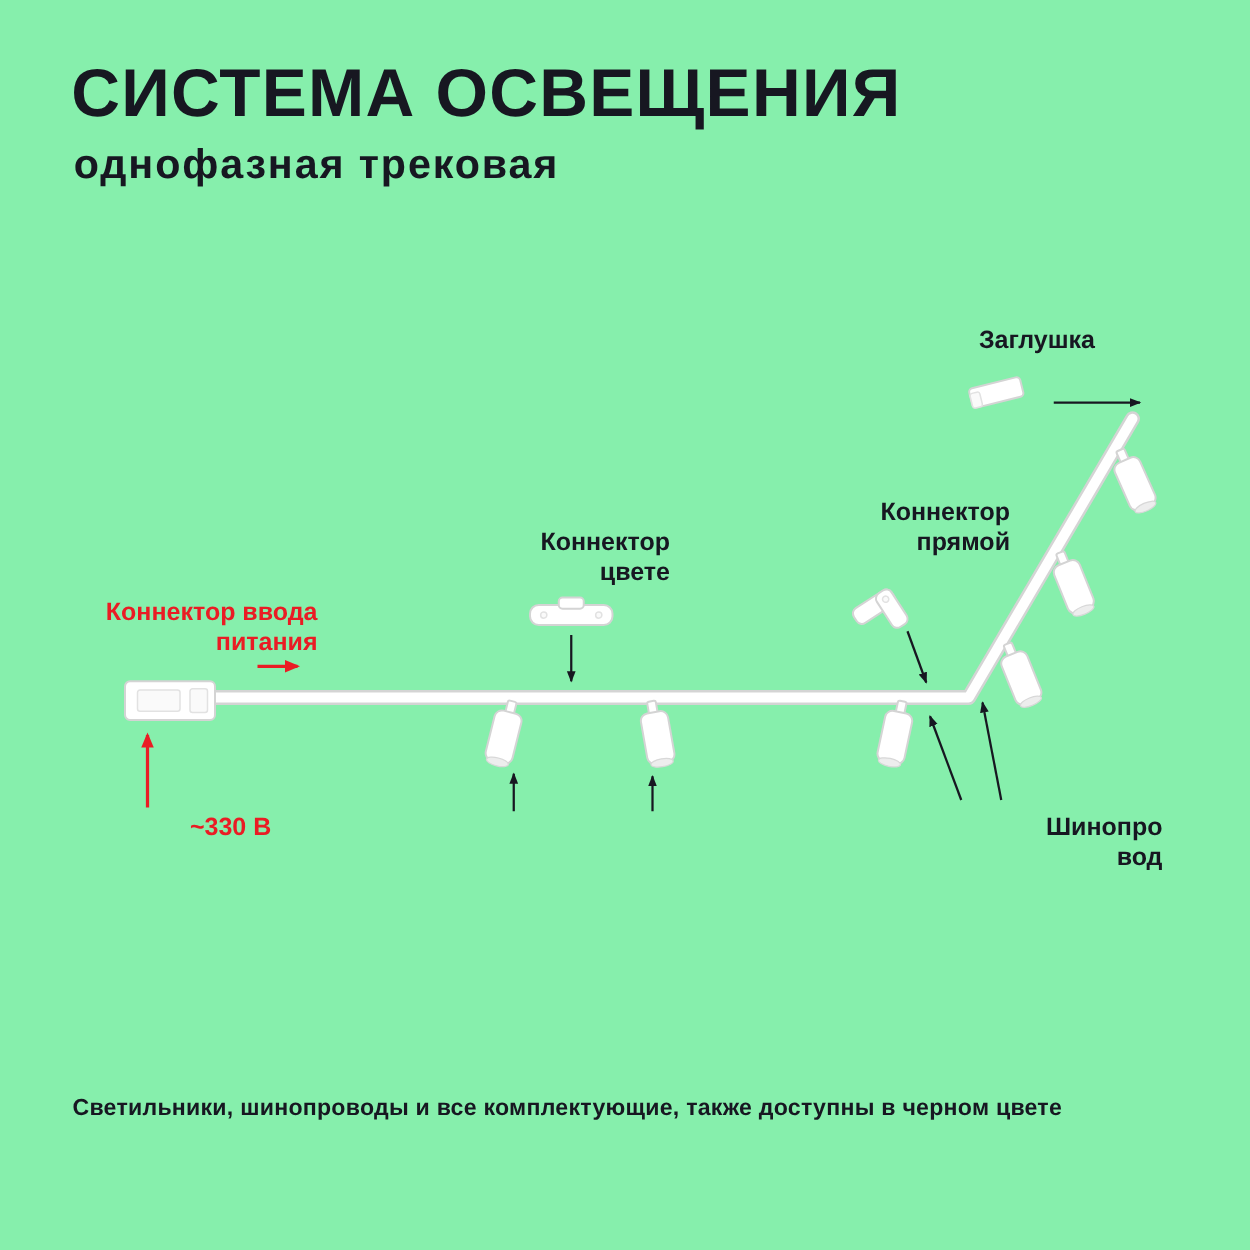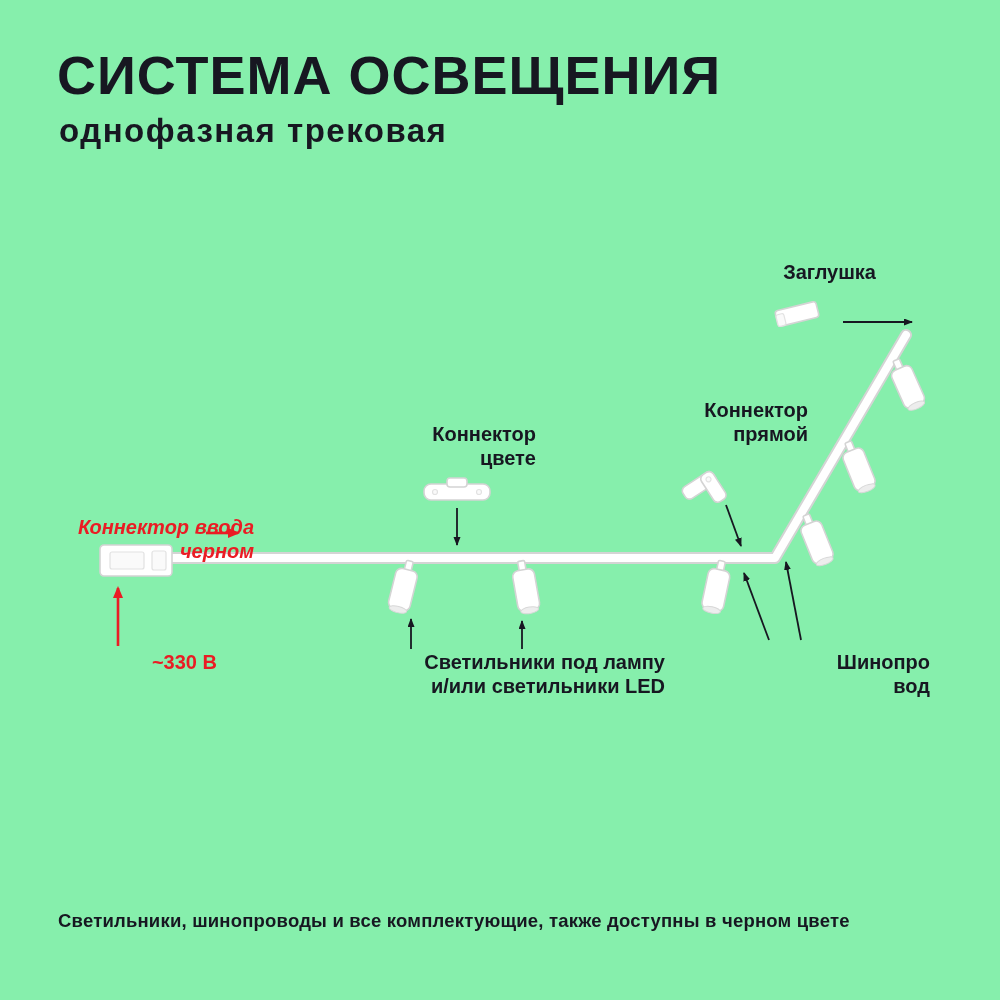--- a/index.html
+++ b/index.html
@@ -26,21 +26,21 @@
     position: absolute; left: 59px; top: 112px;
     font-size: 33px; font-weight: 800; letter-spacing: 1.5px;
     color: var(--text, #171721); white-space: nowrap;
   }
   .diagram-label {
     position: absolute; font-size: 20px; font-weight: 700;
     line-height: 1.2; text-align: right; color: var(--text, #171721);
   }
   .diagram-label.red { color: var(--red, #ea1c24); }
   .footer-note {
-    position: absolute; left: 58px; top: 910px; width: 900px;
+    position: absolute; left: 58px; top: 875px; width: 900px;
     font-size: 18.5px; font-weight: 700; letter-spacing: 0.2px;
     color: var(--text, #171721); white-space: nowrap;
   }
   svg.diagram { position: absolute; left: 0; top: 0; }
   .piece { fill: #ffffff; stroke: #d4d4d4; stroke-width: 1.6; }
   .piece-inner { fill: #fafafa; stroke: #e2e2e2; stroke-width: 1.2; }
   .piece-lens { fill: #ededed; stroke: #d8d8d8; stroke-width: 1; }
   .rail-outline { fill: none; stroke: #d4d4d4; stroke-width: 12; stroke-linejoin: round; stroke-linecap: round; }
   .rail-core { fill: none; stroke: #ffffff; stroke-width: 8; stroke-linejoin: round; stroke-linecap: round; }
   .arrow-black { stroke: var(--text, #171721); stroke-width: 1.8; fill: none; }
@@ -128,31 +128,27 @@
   <div class="diagram-label" style="left:648px; top:398px; width:160px;">
     <div>Коннектор</div>
     <div>прямой</div>
   </div>
 
   <div class="diagram-label" style="left:376px; top:422px; width:160px;">
     <div>Коннектор</div>
     <div>цвете</div>
   </div>
 
-  <div class="diagram-label red" style="left:38px; top:515px; width:216px;font-style:italic;">
+  <div class="diagram-label red" style="left:38px; top:478px; width:216px;">
     <div>Коннектор ввода</div>
-    <div>черном</div>
+    <div>питания</div>
   </div>
 
   <div class="diagram-label red" style="left:57px; top:650px; width:160px;">~330 В</div>
 
-  <div class="diagram-label" style="left:285px; top:650px; width:380px;">
-    <div>Светильники под лампу</div>
-    <div>и/или светильники LED</div>
-  </div>
 
   <div class="diagram-label" style="left:800px; top:650px; width:130px;">
     <div>Шинопро</div>
     <div>вод</div>
   </div>
 
   <div class="footer-note">Светильники, шинопроводы и все комплектующие, также доступны в черном цвете</div>
 
 </div>
 

